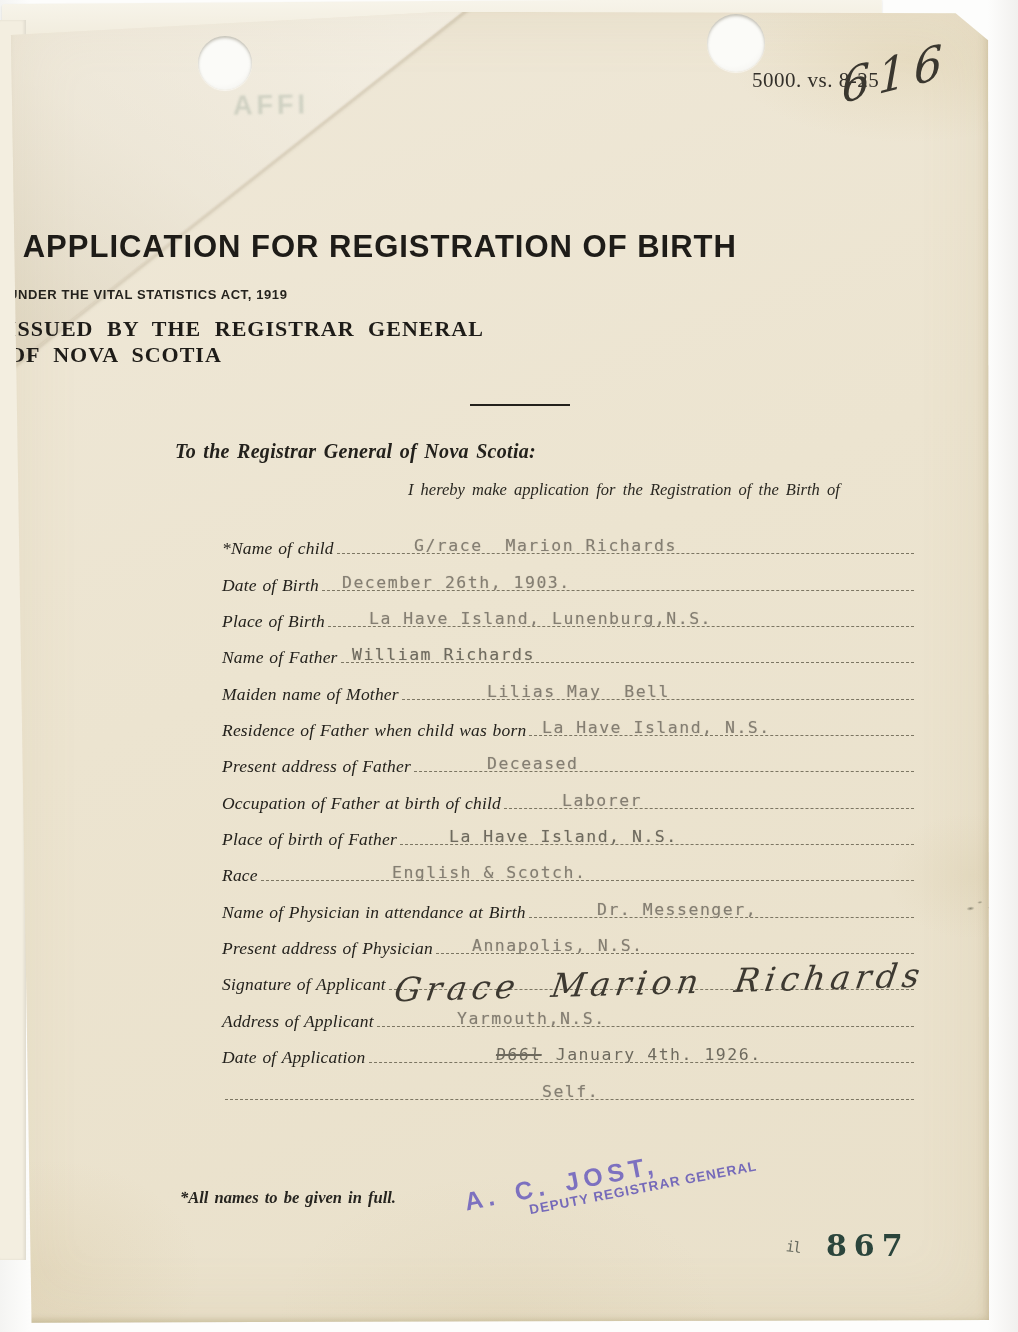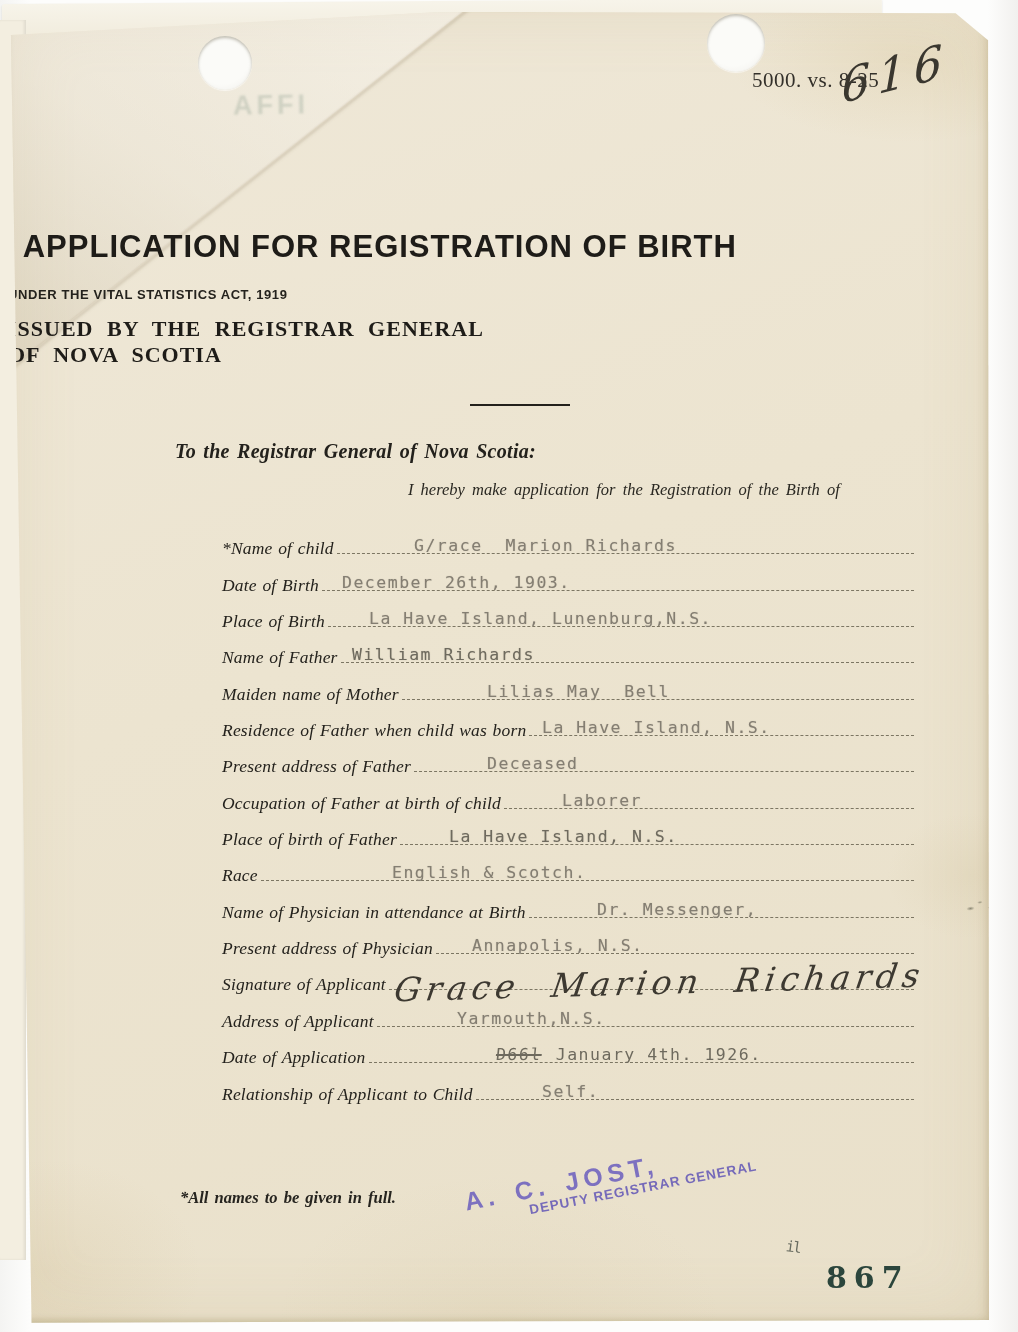--- a/index.html
+++ b/index.html
@@ -288,32 +288,31 @@
     <div class="frow">
       <span class="flabel">Date of Application</span>
       <span class="fdots"></span>
       <span class="struckwrap" style="left:274px">
         <span class="fval2 struck">D66l</span>
         <span class="fval2">January 4th. 1926.</span>
       </span>
     </div>
 
     <div class="frow">
-      <span class="flabel">Relationship of Applicant to Child</span>
       <span class="fdots"></span>
       <span class="fval" style="left:320px">Self.</span>
     </div>
 
   </div>
 
   <div class="footnote">*All names to be given in full.</div>
 
   <div class="stamp" style="color: rgb(116, 104, 191);">
     <div class="stamp-name">A. C. JOST,</div>
     <div class="stamp-title">DEPUTY REGISTRAR GENERAL</div>
   </div>
 
   <div class="registrar-mark">il</div>
-  <div class="registrar-number" style="color: rgb(43, 69, 60); margin-top: 32px;">867</div>
+  <div class="registrar-number" style="color: rgb(43, 69, 60);">867</div>
 
   <div class="ink-smudge"></div>
 
 </div>
 
 </body></html>

